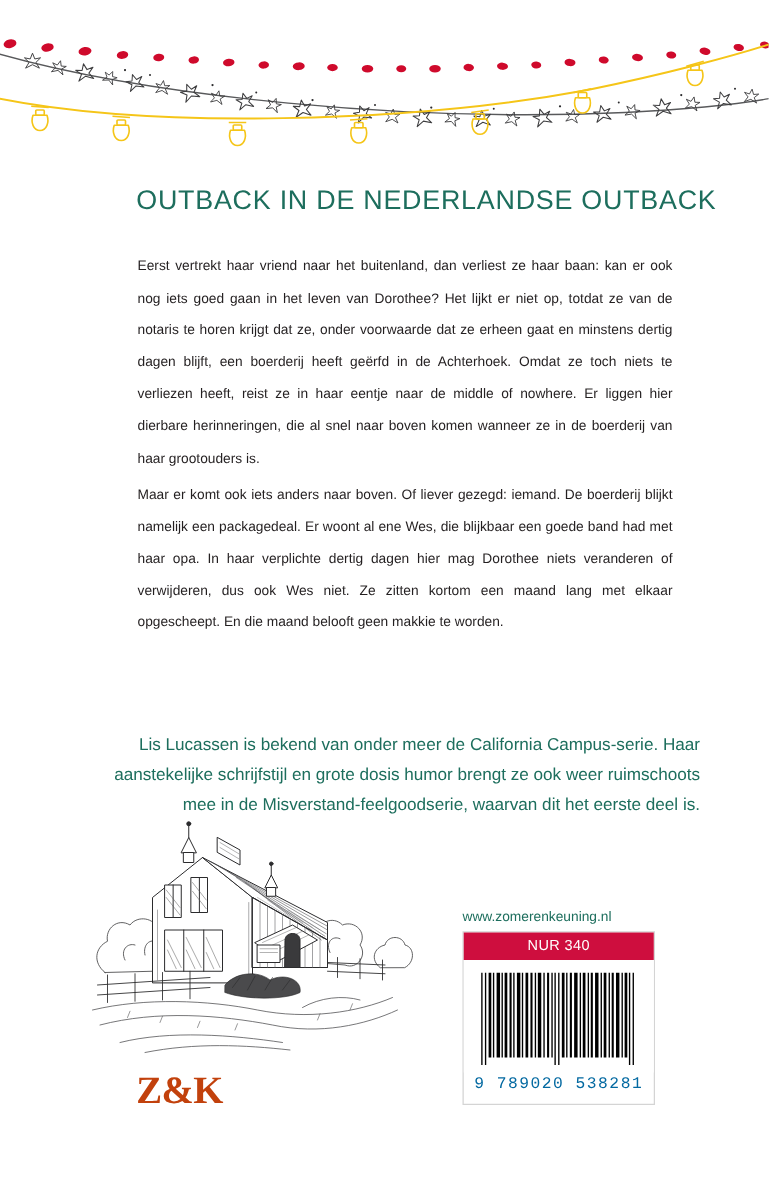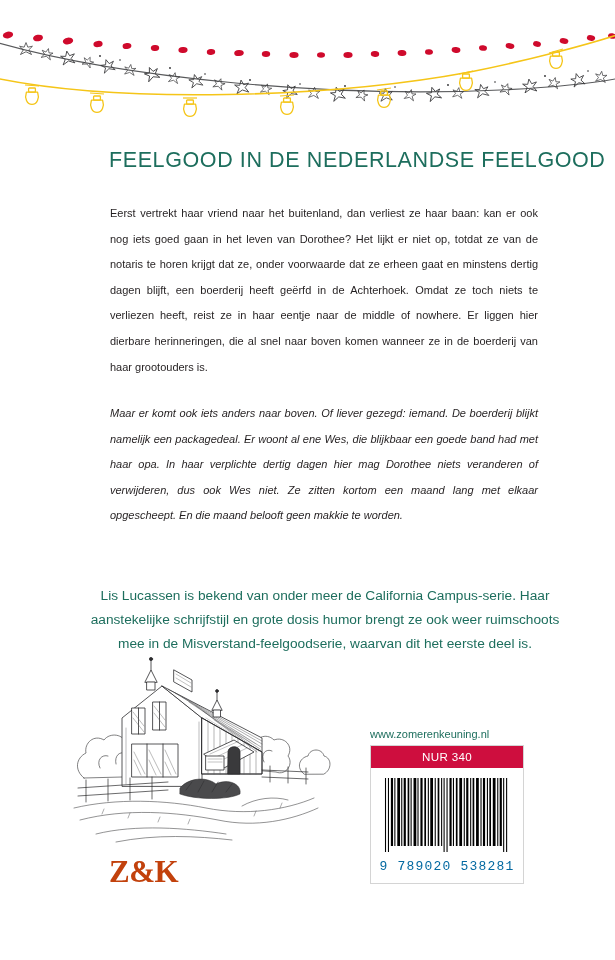--- a/index.html
+++ b/index.html
@@ -48,32 +48,32 @@
     position: absolute;
     left: 110px;
     width: 428px;
     color: #231f20;
     font-size: 11px;
     line-height: 25.6px;
     text-align: justify;
     text-justify: inter-word;
   }
   #blurb-1 { top: 190px; }
-  #blurb-2 { top: 390px; font-style: italic; }
+  #blurb-2 { top: 373px; }
 
   
   .author-note {
     position: absolute;
     left: 90px;
     top: 570px;
     width: 470px;
     color: #1d6e5d;
     font-size: 13.7px;
     line-height: 24px;
-    text-align: center;
+    text-align: right;
   }
 
   
   #farmhouse-art {
     position: absolute;
     left: 56px;
     top: 648px;
     width: 290px;
     height: 200px;
   }
@@ -303,21 +303,21 @@
         <line x1="90" y1="93" x2="104" y2="94"></line>
         <line x1="183" y1="98" x2="197" y2="98"></line>
         <line x1="280" y1="96" x2="294" y2="95"></line>
         <line x1="377" y1="90" x2="391" y2="88"></line>
         <line x1="459" y1="74" x2="473" y2="71"></line>
         <line x1="549" y1="53" x2="563" y2="49"></line>
       </g>
     </g>
   </svg>
 
-  <div class="headline">FEELGOOD IN DE NEDERLANDSE FEELGOOD</div>
+  <div class="headline">OUTBACK IN DE NEDERLANDSE OUTBACK</div>
 
   <p id="blurb-1" class="blurb">Eerst vertrekt haar vriend naar het buitenland, dan verliest ze haar baan: kan er ook nog iets goed gaan in het leven van Dorothee? Het lijkt er niet op, totdat ze van de notaris te horen krijgt dat ze, onder voorwaarde dat ze erheen gaat en minstens dertig dagen blijft, een boerderij heeft geërfd in de Achterhoek. Omdat ze toch niets te verliezen heeft, reist ze in haar eentje naar de middle of nowhere. Er liggen hier dierbare herinneringen, die al snel naar boven komen wanneer ze in de boerderij van haar grootouders is.</p>
 
   <p id="blurb-2" class="blurb">Maar er komt ook iets anders naar boven. Of liever gezegd: iemand. De boerderij blijkt namelijk een packagedeal. Er woont al ene Wes, die blijkbaar een goede band had met haar opa. In haar verplichte dertig dagen hier mag Dorothee niets veranderen of verwijderen, dus ook Wes niet. Ze zitten kortom een maand lang met elkaar opgescheept. En die maand belooft geen makkie te worden.</p>
 
   <p class="author-note">Lis Lucassen is bekend van onder meer de California Campus-serie. Haar aanstekelijke schrijfstijl en grote dosis humor brengt ze ook weer ruimschoots mee in de Misverstand-feelgoodserie, waarvan dit het eerste deel is.</p>
 
   <svg id="farmhouse-art" viewBox="0 0 290 200" xmlns="http://www.w3.org/2000/svg">
     <g fill="none" stroke="#2b2b2d" stroke-width="0.8" stroke-linejoin="round" stroke-linecap="round">
 

